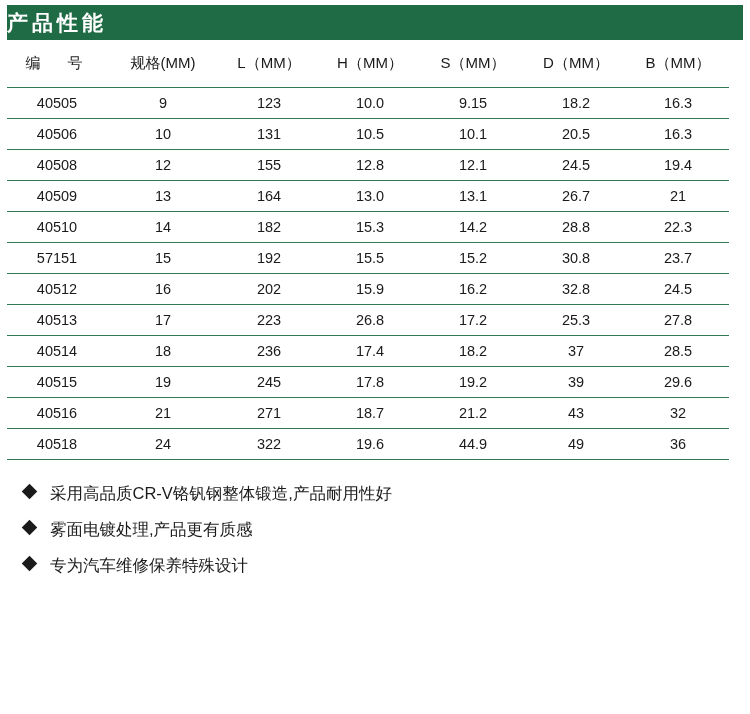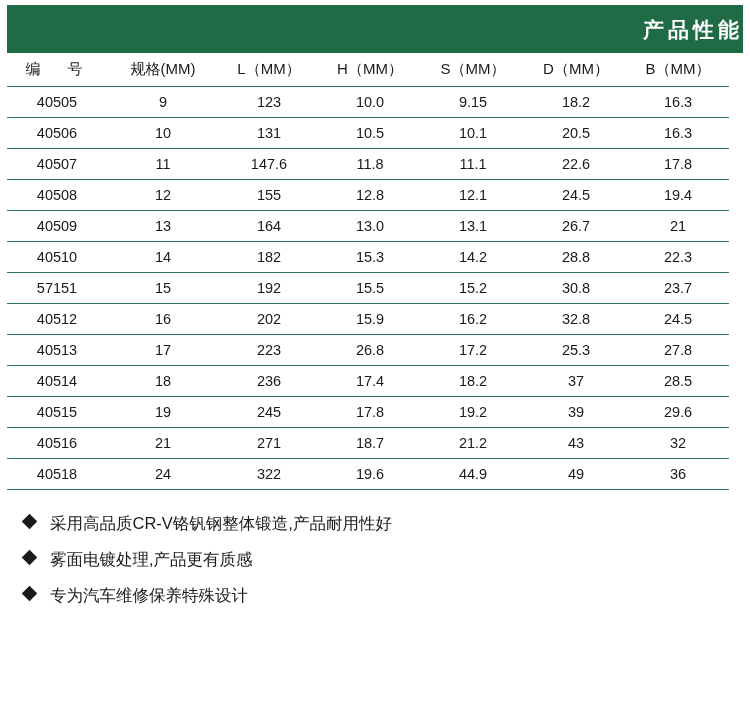--- a/index.html
+++ b/index.html
@@ -17,25 +17,25 @@
   .page {
     position: relative;
     width: 750px;
     height: 714px;
     box-sizing: border-box;
   }
   
   .banner {
     position: relative;
     margin: 5px 7px 0 7px;
-    height: 48px;
+    height: 35px;
     background: #1f6b46;
     display: flex;
     align-items: center;
-    justify-content: flex-end;
+    justify-content: flex-start;
   }
   .banner-title {
     color: #ffffff;
     font-size: 21px;
     font-weight: bold;
     letter-spacing: 4px;
     line-height: 1;
   }
   
   .spec-table {
@@ -48,21 +48,21 @@
   .spec-table td {
     text-align: center;
     font-size: 14.5px;
     font-weight: normal;
     color: #1a1a1a;
     height: 30px;
     padding: 0;
     border-bottom: 1px solid #2f7a55;
   }
   .spec-table thead th {
-    height: 33px;
+    height: 47px;
     font-size: 15px;
     border-bottom: 1px solid #2f7a55;
   }
   .spec-table tbody tr:last-child td {
     border-bottom: 1px solid #2f7a55;
   }
   .col-id { width: 100px; }
   .col-size { width: 112px; }
   .col-l { width: 100px; }
   .col-h { width: 102px; }
@@ -146,29 +146,20 @@
         <td>16.3</td>
       </tr>
       <tr>
         <td>40506</td>
         <td>10</td>
         <td>131</td>
         <td>10.5</td>
         <td>10.1</td>
         <td>20.5</td>
         <td>16.3</td>
-      </tr>
-      <tr>
-        <td>40507</td>
-        <td>11</td>
-        <td>147.6</td>
-        <td>11.8</td>
-        <td>11.1</td>
-        <td>22.6</td>
-        <td>17.8</td>
       </tr>
       <tr>
         <td>40508</td>
         <td>12</td>
         <td>155</td>
         <td>12.8</td>
         <td>12.1</td>
         <td>24.5</td>
         <td>19.4</td>
       </tr>

